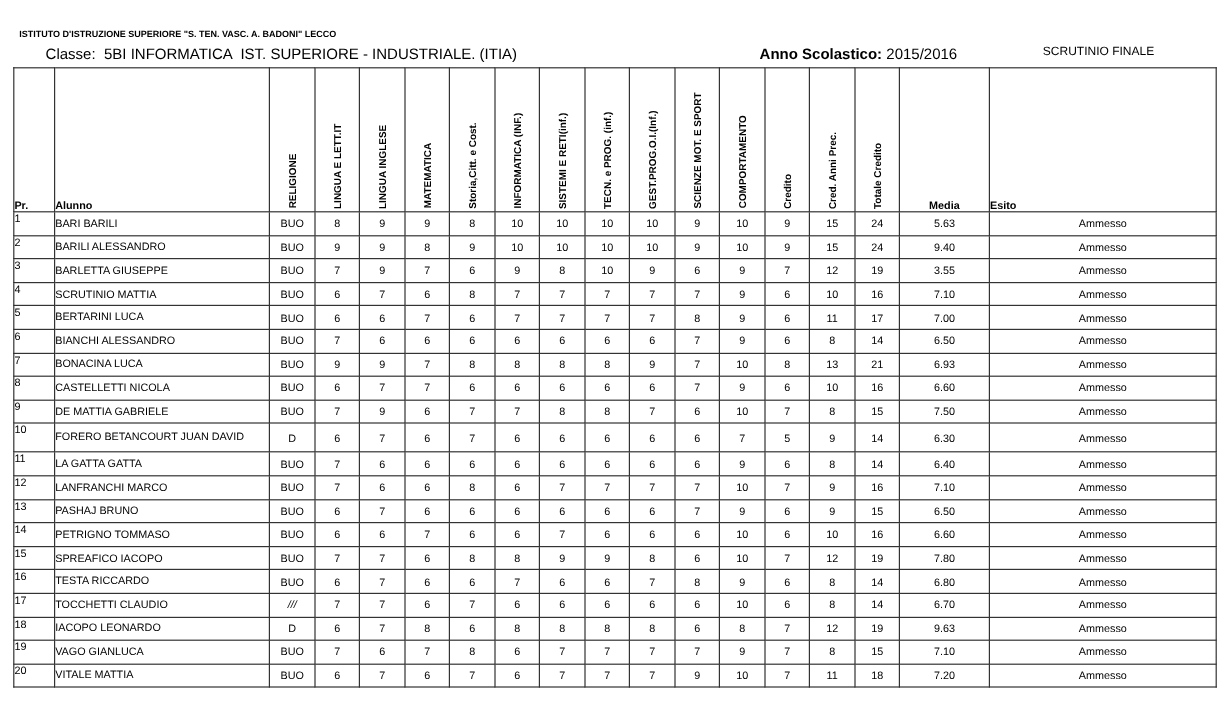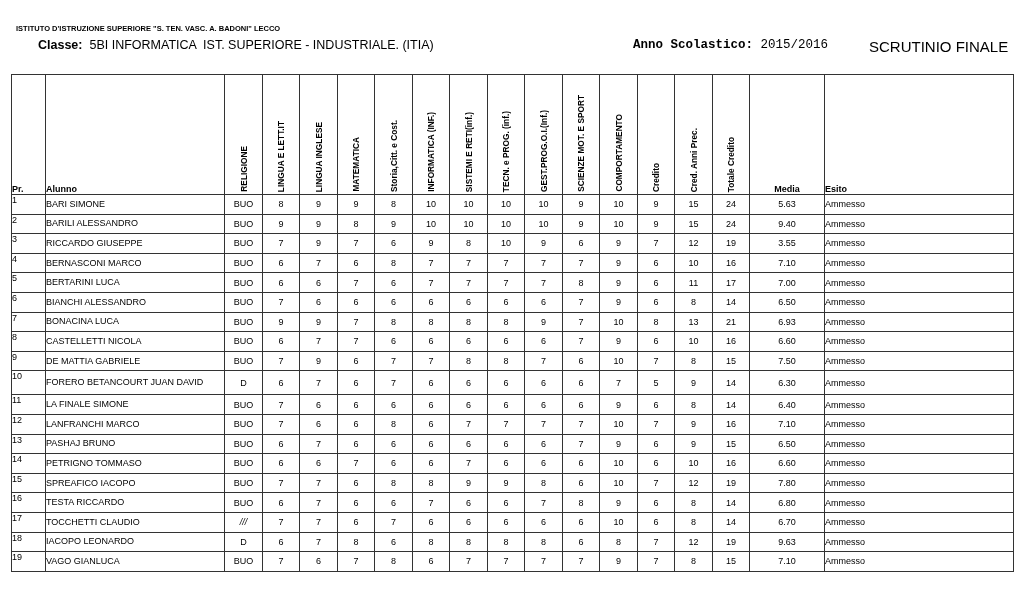--- a/index.html
+++ b/index.html
@@ -1,36 +1,36 @@
 <!DOCTYPE html>
 <html><head>
 <meta charset="utf-8">
 <style>
   html, body { margin:0; padding:0; background:#ffffff; }
   body { width:1024px; height:594px; position:relative; overflow:hidden;
          font-family:"Liberation Sans", sans-serif; color:#000; }
   .institute { position:absolute; left:16px; top:24px; font-size:7.5px; font-weight:bold; letter-spacing:0; }
   .classe-line { position:absolute; left:38px; top:38px; font-size:12.5px; }
-  .classe-line b { font-weight:bold; }
-  .anno { position:absolute; left:633px; top:38px; font-size:12.5px;font-family:Liberation Mono, monospace; }
+  .classe-line b { font-weight:normal; }
+  .anno { position:absolute; left:633px; top:38px; font-size:12.5px; }
   .anno b { font-weight:bold; }
-  .scrutinio { position:absolute; left:869px; top:38px; font-size:15px; }
-  table.grid { position:absolute; left:11px; top:74px; border-collapse:collapse; table-layout:fixed; width:1002px;border-radius:23px; }
+  .scrutinio { position:absolute; left:869px; top:38px; font-size:10px; }
+  table.grid { position:absolute; left:11px; top:56px; border-collapse:collapse; table-layout:fixed; width:1002px;border-radius:23px; }
   table.grid td, table.grid th { border:1px solid #333; padding:0; font-size:9px; overflow:hidden; }
   table.grid tr.head th { height:119px; vertical-align:bottom; font-weight:bold; }
   .vhead { writing-mode:vertical-rl; transform:rotate(180deg); white-space:nowrap; font-size:8.3px; font-weight:bold; display:inline-block; padding-bottom:1px; }
   th.hcell { text-align:center; }
   th.left { text-align:left; padding-left:2px; font-size:9px; }
   th.media { text-align:center; font-size:9px; }
   table.grid tr.row td { height:18.6px; }
   table.grid tr.row.tall td { height:23px; }
   td.pr { text-align:left; vertical-align:top; padding-left:1px; font-size:9px; }
   td.name { text-align:left; padding-left:3px; font-size:9px; line-height:9px; }
   td.num { text-align:center; }
-  td.esito { text-align:left; padding-left:1px; }
+  td.esito { text-align:center; padding-left:1px; }
   td.rel-slash { font-style:italic; font-size:11px; }
 </style>
 </head>
 <body>
 
 <div class="institute">ISTITUTO D'ISTRUZIONE SUPERIORE "S. TEN. VASC. A. BADONI" LECCO</div>
 <div class="classe-line">
   <b>Classe:</b>&nbsp;
   <span style="white-space:pre">5BI INFORMATICA  IST. SUPERIORE - INDUSTRIALE. (ITIA)</span>
 </div>
@@ -79,21 +79,21 @@
         <th class="hcell"><span class="vhead">Credito</span></th>
         <th class="hcell"><span class="vhead">Cred. Anni Prec.</span></th>
         <th class="hcell"><span class="vhead">Totale Credito</span></th>
         <th class="media">Media</th>
         <th class="left">Esito</th>
       </tr>
   </thead>
   <tbody id="tbody">
       <tr class="row">
         <td class="pr">1</td>
-        <td class="name">BARI SIMONE</td>
+        <td class="name">BARI BARILI</td>
         <td class="num">BUO</td>
         <td class="num">8</td>
         <td class="num">9</td>
         <td class="num">9</td>
         <td class="num">8</td>
         <td class="num">10</td>
         <td class="num">10</td>
         <td class="num">10</td>
         <td class="num">10</td>
         <td class="num">9</td>
@@ -119,41 +119,41 @@
         <td class="num">9</td>
         <td class="num">10</td>
         <td class="num">9</td>
         <td class="num">15</td>
         <td class="num">24</td>
         <td class="num">9.40</td>
         <td class="esito">Ammesso</td>
       </tr>
       <tr class="row">
         <td class="pr">3</td>
-        <td class="name">RICCARDO GIUSEPPE</td>
+        <td class="name">BARLETTA GIUSEPPE</td>
         <td class="num">BUO</td>
         <td class="num">7</td>
         <td class="num">9</td>
         <td class="num">7</td>
         <td class="num">6</td>
         <td class="num">9</td>
         <td class="num">8</td>
         <td class="num">10</td>
         <td class="num">9</td>
         <td class="num">6</td>
         <td class="num">9</td>
         <td class="num">7</td>
         <td class="num">12</td>
         <td class="num">19</td>
         <td class="num">3.55</td>
         <td class="esito">Ammesso</td>
       </tr>
       <tr class="row">
         <td class="pr">4</td>
-        <td class="name">BERNASCONI MARCO</td>
+        <td class="name">SCRUTINIO MATTIA</td>
         <td class="num">BUO</td>
         <td class="num">6</td>
         <td class="num">7</td>
         <td class="num">6</td>
         <td class="num">8</td>
         <td class="num">7</td>
         <td class="num">7</td>
         <td class="num">7</td>
         <td class="num">7</td>
         <td class="num">7</td>
@@ -279,21 +279,21 @@
         <td class="num">6</td>
         <td class="num">7</td>
         <td class="num">5</td>
         <td class="num">9</td>
         <td class="num">14</td>
         <td class="num">6.30</td>
         <td class="esito">Ammesso</td>
       </tr>
       <tr class="row">
         <td class="pr">11</td>
-        <td class="name">LA FINALE SIMONE</td>
+        <td class="name">LA GATTA GATTA</td>
         <td class="num">BUO</td>
         <td class="num">7</td>
         <td class="num">6</td>
         <td class="num">6</td>
         <td class="num">6</td>
         <td class="num">6</td>
         <td class="num">6</td>
         <td class="num">6</td>
         <td class="num">6</td>
         <td class="num">6</td>
@@ -455,16 +455,36 @@
         <td class="num">6</td>
         <td class="num">7</td>
         <td class="num">7</td>
         <td class="num">7</td>
         <td class="num">7</td>
         <td class="num">9</td>
         <td class="num">7</td>
         <td class="num">8</td>
         <td class="num">15</td>
         <td class="num">7.10</td>
+        <td class="esito">Ammesso</td>
+      </tr>
+      <tr class="row">
+        <td class="pr">20</td>
+        <td class="name">VITALE MATTIA</td>
+        <td class="num">BUO</td>
+        <td class="num">6</td>
+        <td class="num">7</td>
+        <td class="num">6</td>
+        <td class="num">7</td>
+        <td class="num">6</td>
+        <td class="num">7</td>
+        <td class="num">7</td>
+        <td class="num">7</td>
+        <td class="num">9</td>
+        <td class="num">10</td>
+        <td class="num">7</td>
+        <td class="num">11</td>
+        <td class="num">18</td>
+        <td class="num">7.20</td>
         <td class="esito">Ammesso</td>
       </tr>
     </tbody>
 </table>
 
 </body></html>

